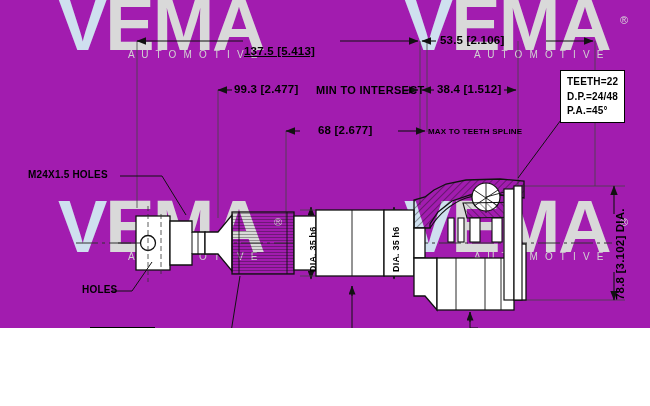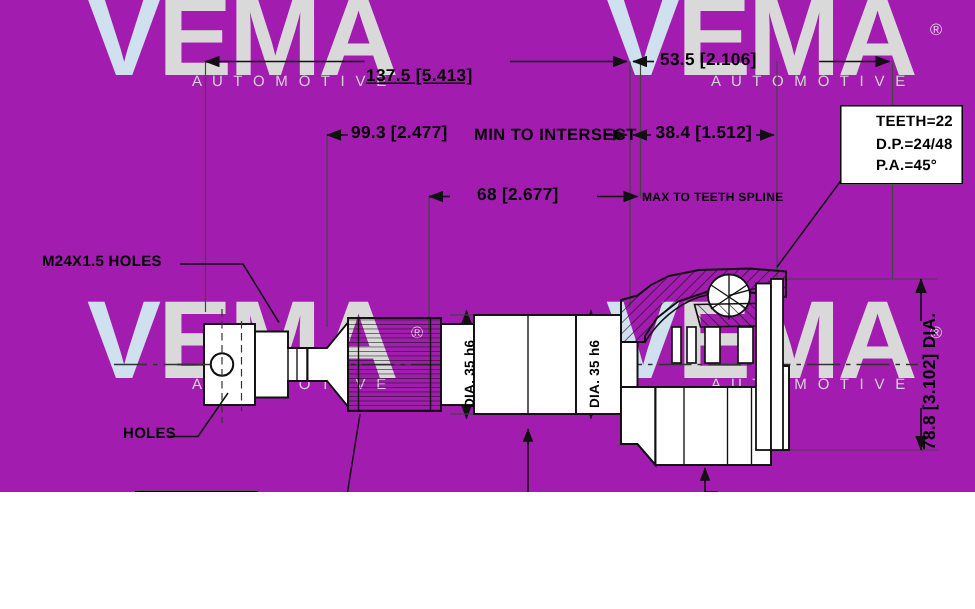--- a/index.html
+++ b/index.html
@@ -53,21 +53,21 @@
     white-space:nowrap;
     line-height:1;
   }
   .dim{ font-size:11.5px; letter-spacing:.2px; }
   .dim-sm{ font-size:8px; letter-spacing:.2px; }
   .note{ font-size:11px; letter-spacing:.3px; }
   .callout{
     position:absolute;
     border:1.4px solid #000;
     background:#fff;
-    padding:4px 6px 3px 23px;
+    padding:4px 6px 3px 6px;
     font-size:10px;
     font-weight:bold;
     line-height:1.45;
     letter-spacing:.2px;
     color:#000;
   }
   .callout div{ white-space:nowrap; }
 </style>
 </head>
 <body>

